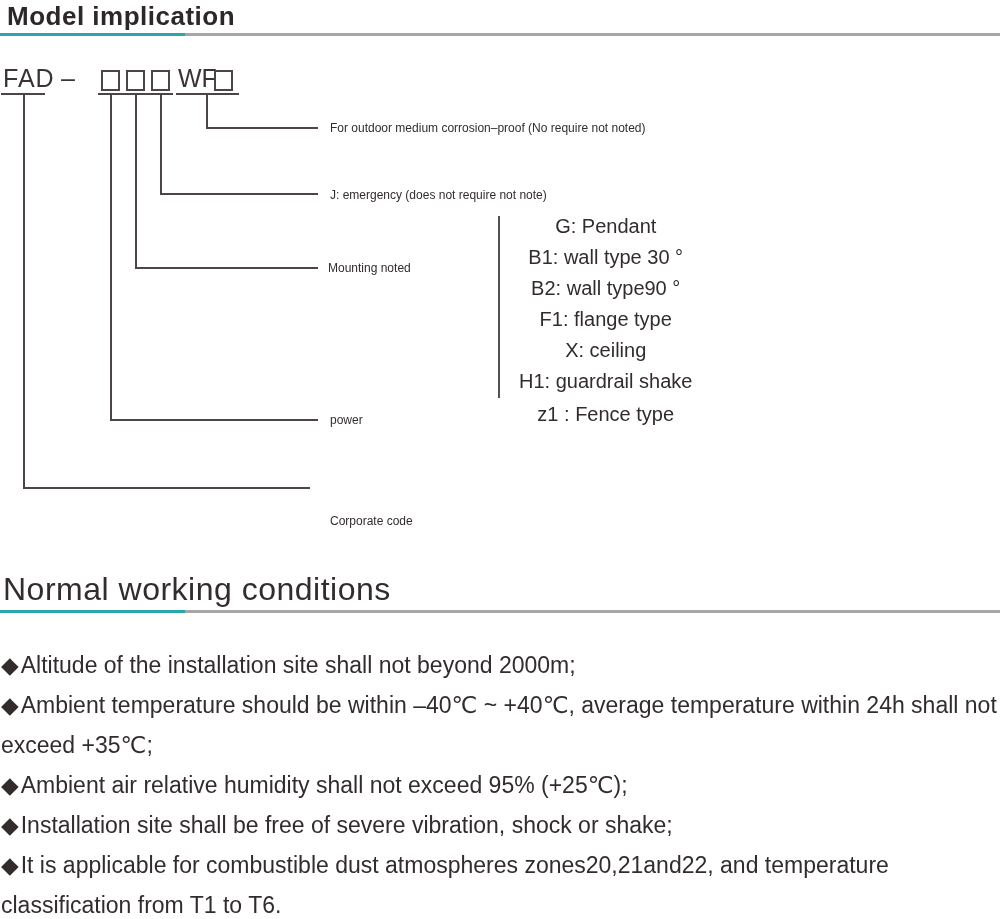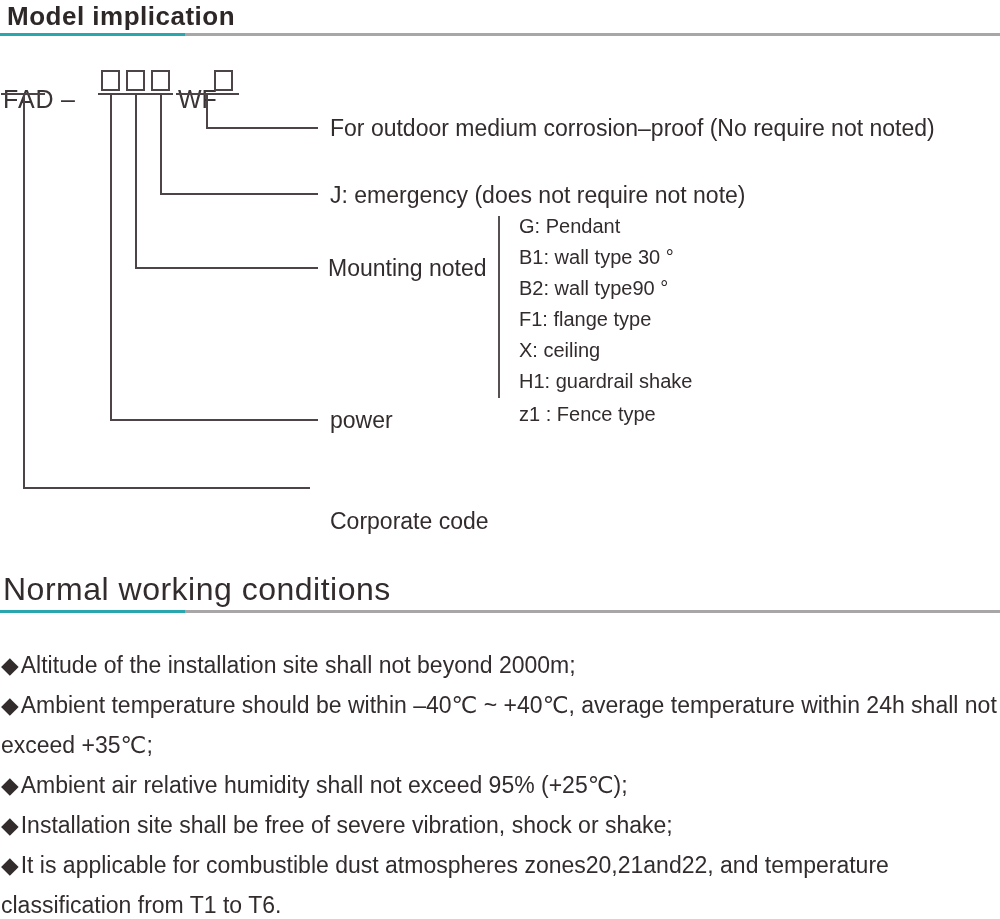--- a/index.html
+++ b/index.html
@@ -21,21 +21,21 @@
   .title2{
     position:absolute;left:3px;top:573px;margin:0;
     font-size:32px;font-weight:normal;line-height:32px;color:#332c2d;
     letter-spacing:0.5px;
   }
   .rule{position:absolute;left:0;width:1000px;height:3px;background:#a8a6a6;}
   .rule1{top:33px;}
   .rule2{top:610px;}
   .rule .accent{position:absolute;left:0;top:0;height:3px;width:185px;background:#2aa7ae;display:block;}
   
-  .code-text{position:absolute;top:64px;font-size:25px;line-height:28px;color:#3b3435;letter-spacing:1px;margin-top:21px;}
+  .code-text{position:absolute;top:64px;font-size:25px;line-height:28px;color:#3b3435;letter-spacing:1px;}
   .code-prefix{left:3px;}
   .code-dash{left:61px;}
   .code-suffix{left:178px;letter-spacing:0;}
   .code-box{position:absolute;top:70px;width:15px;height:17px;border:2px solid #4c4446;background:#fff;}
   .box1{left:101px;} .box2{left:126px;} .box3{left:151px;} .box4{left:214px;}
   
   .useg{position:absolute;height:2px;background:#4c4446;top:93px;}
   .u-fad{left:1px;width:44px;}
   .u-b1{left:98px;width:25px;}
   .u-b2{left:123px;width:25px;}
@@ -48,29 +48,29 @@
   .v-b2{left:135px;height:174px;}
   .v-b3{left:160px;height:100px;}
   .v-wf{left:206px;height:34px;}
   .hl{position:absolute;height:2px;background:#4c4446;}
   .h-wf{left:206px;top:127px;width:112px;}
   .h-b3{left:160px;top:193px;width:158px;}
   .h-b2{left:135px;top:267px;width:183px;}
   .h-b1{left:110px;top:419px;width:208px;}
   .h-fad{left:23px;top:487px;width:287px;}
   
-  .callout{position:absolute;font-size:23px;line-height:24px;color:#332c2d;white-space:nowrap;}
+  .callout{position:absolute;font-size:12px;line-height:24px;color:#332c2d;white-space:nowrap;}
   .c-wf{left:330px;top:116px;}
   .c-b3{left:330px;top:183px;}
   .c-b2{left:328px;top:256px;}
   .c-b1{left:330px;top:408px;}
   .c-fad{left:330px;top:476px;margin-top:33px;}
   
   .opt-divider{position:absolute;left:498px;top:216px;width:2px;height:182px;background:#575052;}
-  .options{position:absolute;left:519px;top:211px;font-size:20px;line-height:31px;white-space:nowrap;}
+  .options{position:absolute;left:519px;top:211px;font-size:20px;line-height:31px;white-space:nowrap;text-align:center;}
   .options .opt{display:block;}
   .options .opt-last{margin-top:2px;}
   
   .conditions{position:absolute;left:1px;top:645px;width:997px;font-size:23px;line-height:40px;color:#332c2d;}
   .conditions p{margin:0;}
   .diamond{margin-right:2px;}
 </style>
 </head>
 <body>
 

